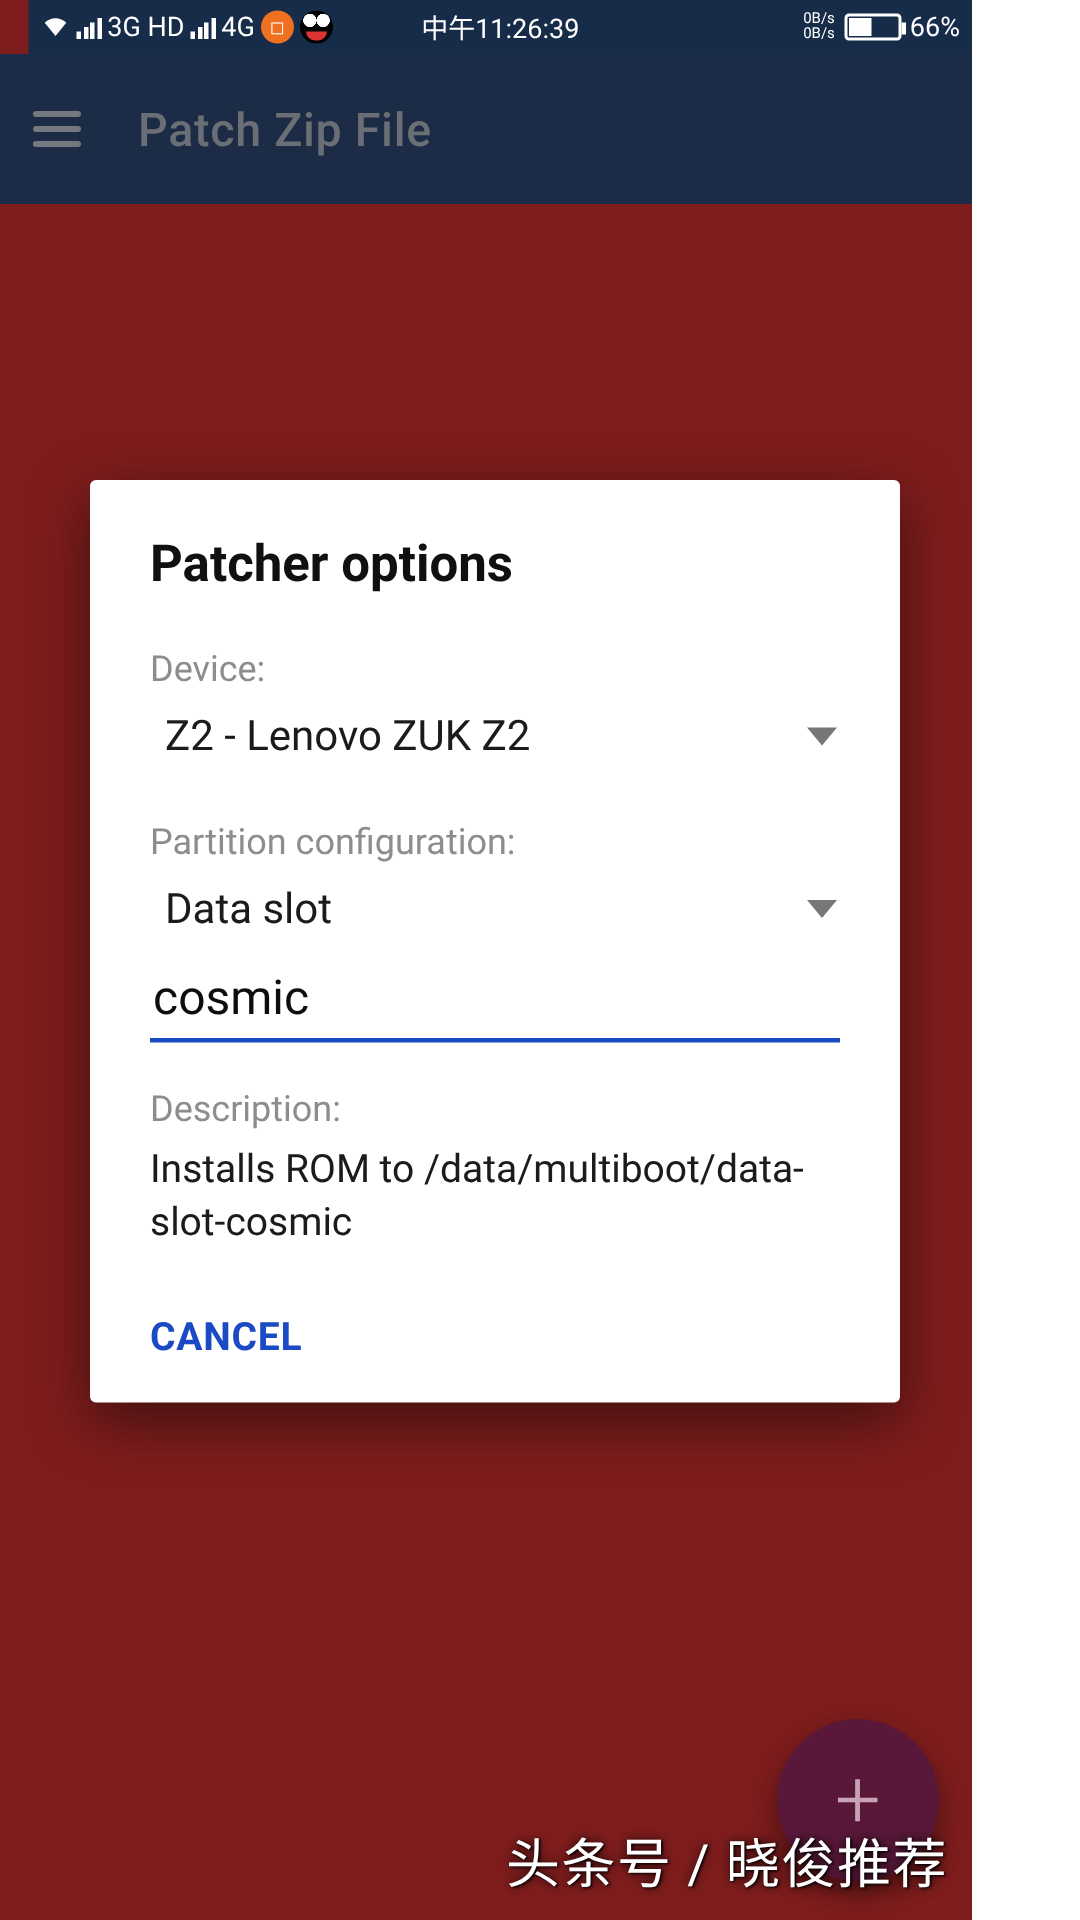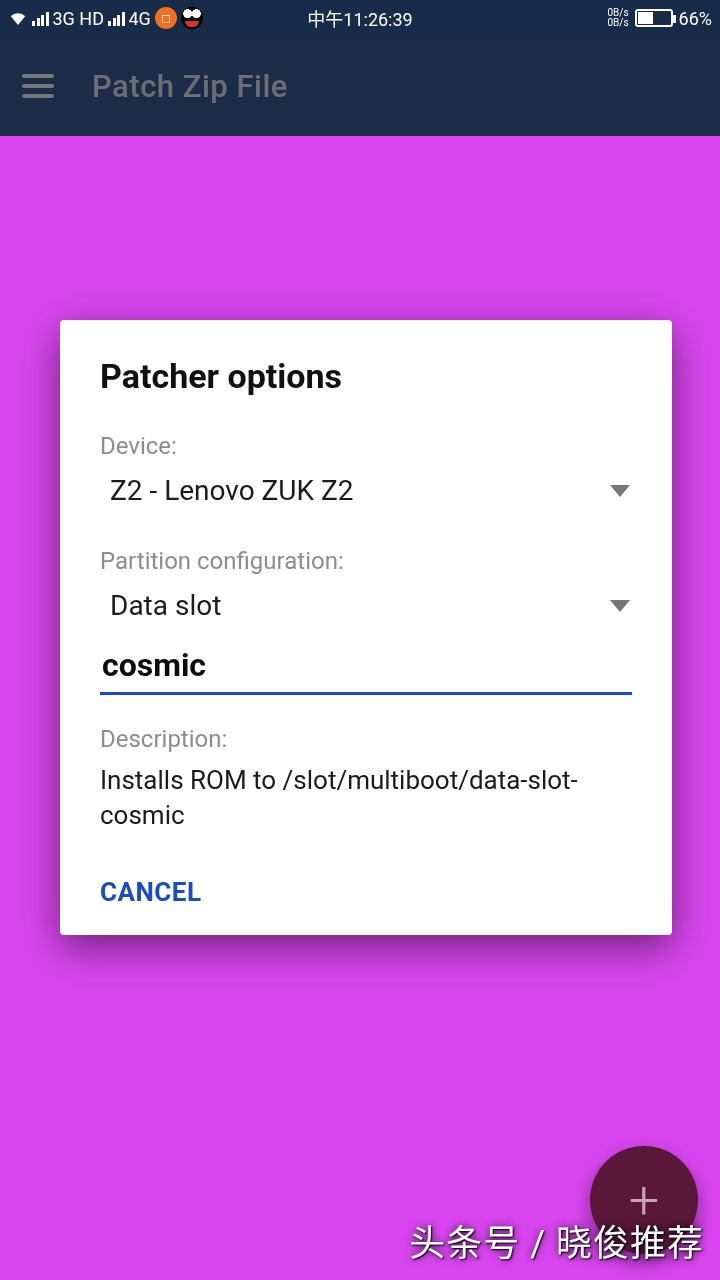--- a/index.html
+++ b/index.html
@@ -1,17 +1,17 @@
 <!DOCTYPE html>
 <html><head>
 <meta charset="utf-8">
 <style>
   * { margin: 0; padding: 0; box-sizing: border-box; font-family: Roboto, "Noto Sans CJK SC", sans-serif; }
   html, body { width: 720px; height: 1280px; overflow: hidden; }
-  .screen { position: relative; width: 720px; height: 1280px; background: #d946ef; }
+  .screen { position: relative; width: 648px; height: 1280px; background: #7f1d1d; padding-left: 19px; }
 
   
   .status-bar {
     background: #172c49;
     height: 36px;
     color: #fff;
     display: flex;
     align-items: center;
     font-size: 18px;
     padding: 0 8px;
@@ -86,21 +86,20 @@
     width:0;height:0;border-left:10px solid transparent;border-right:10px solid transparent;border-top:12px solid #777;
   }
   .spacer-block { height:22px; }
   .text-input {
     width:100%;
     border:none; border-bottom:3px solid #1b4bc4;
     font-size:32px; color:#0d0d0d;
     padding: 6px 2px 8px 2px;
     outline:none; background:transparent;
     margin-bottom:30px;
-    font-weight:bold;
   }
   .desc-text { color:#1b1b1b; font-size:26px; line-height:1.35; margin-bottom:44px; }
   .dialog-actions { display:flex; justify-content:space-between; gap:44px; padding-right:4px; }
   .dialog-btn { color:#1b4bc4; font-size:26px; font-weight:700; letter-spacing:0.5px; background:none;border:none;cursor:pointer; }
 
   
   .fab {
     position:absolute; right:22px; bottom:26px;
     width:108px; height:108px; border-radius:50%;
     background:#59183a;
@@ -195,21 +194,21 @@
 
     <div class="field-label">Partition configuration:</div>
     <div class="select-row">
       <span>Data slot</span>
       <span class="caret-down"></span>
     </div>
 
     <input class="text-input" type="text" value="cosmic" style="">
 
     <div class="field-label">Description:</div>
-    <div class="desc-text">Installs ROM to /slot/multiboot/data-slot-cosmic</div>
+    <div class="desc-text">Installs ROM to /data/multiboot/data-slot-cosmic</div>
 
     <div class="dialog-actions">
       <button class="dialog-btn">CANCEL</button>
     </div>
   </div>
 
   <div class="watermark">头条号 / 晓俊推荐</div>
 </div>
 
 </body></html>

